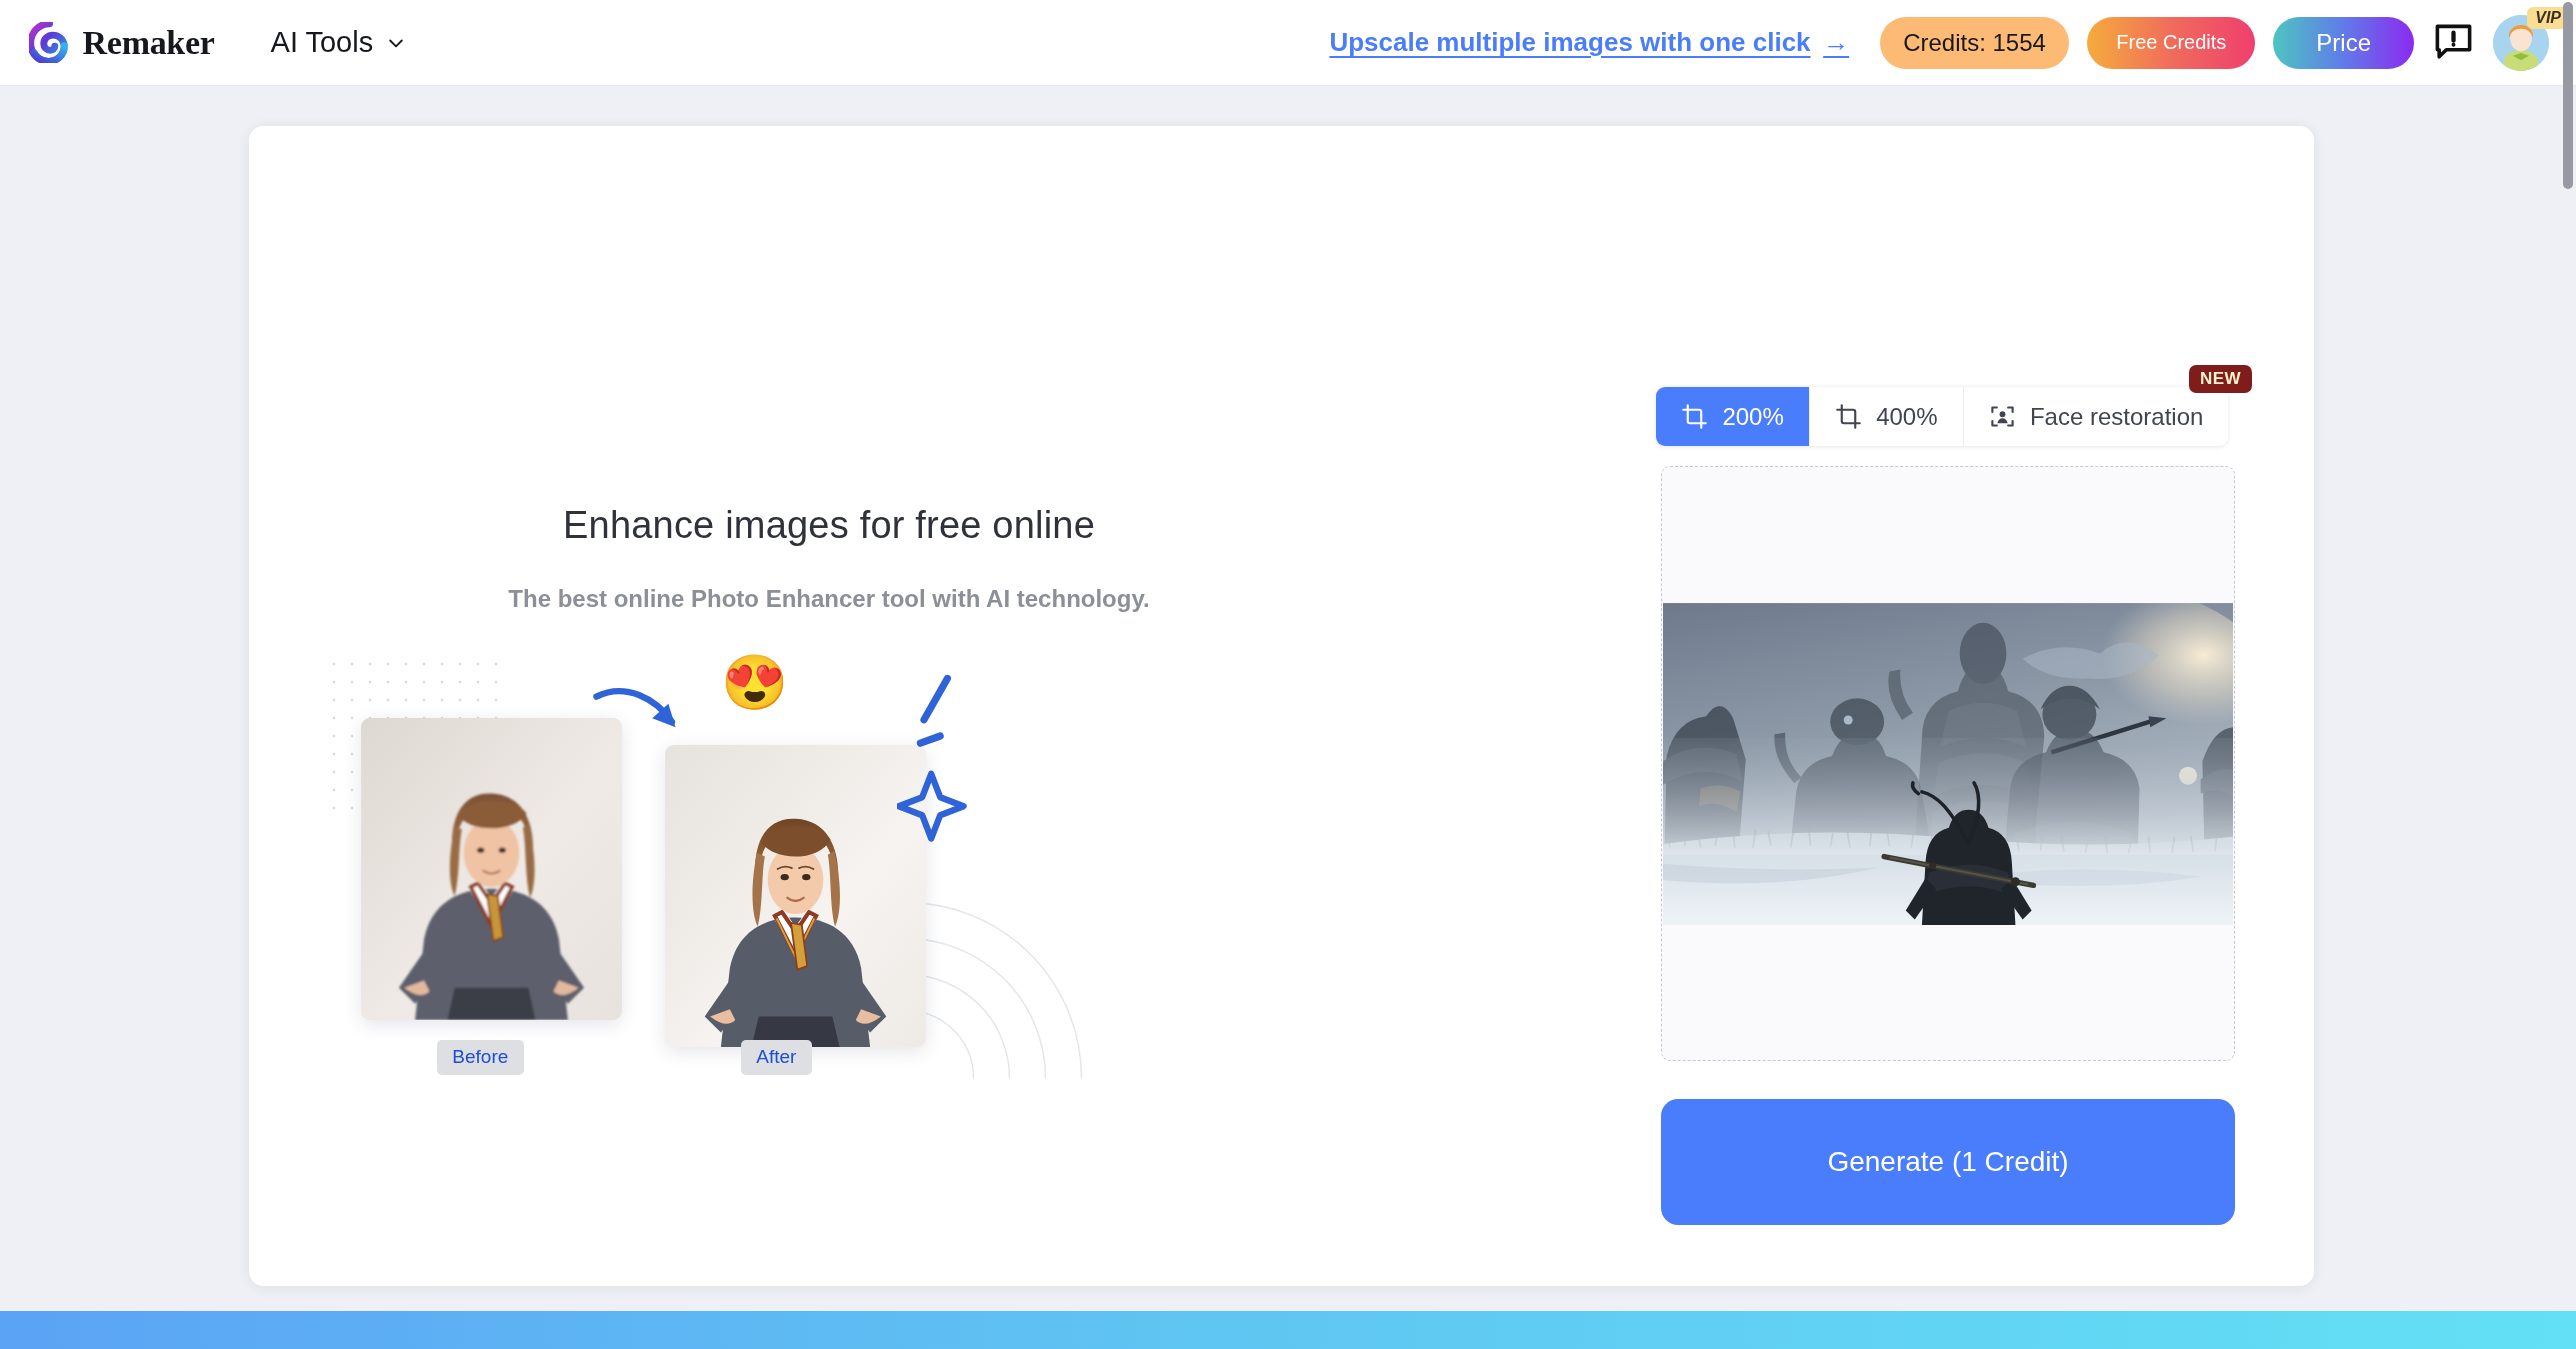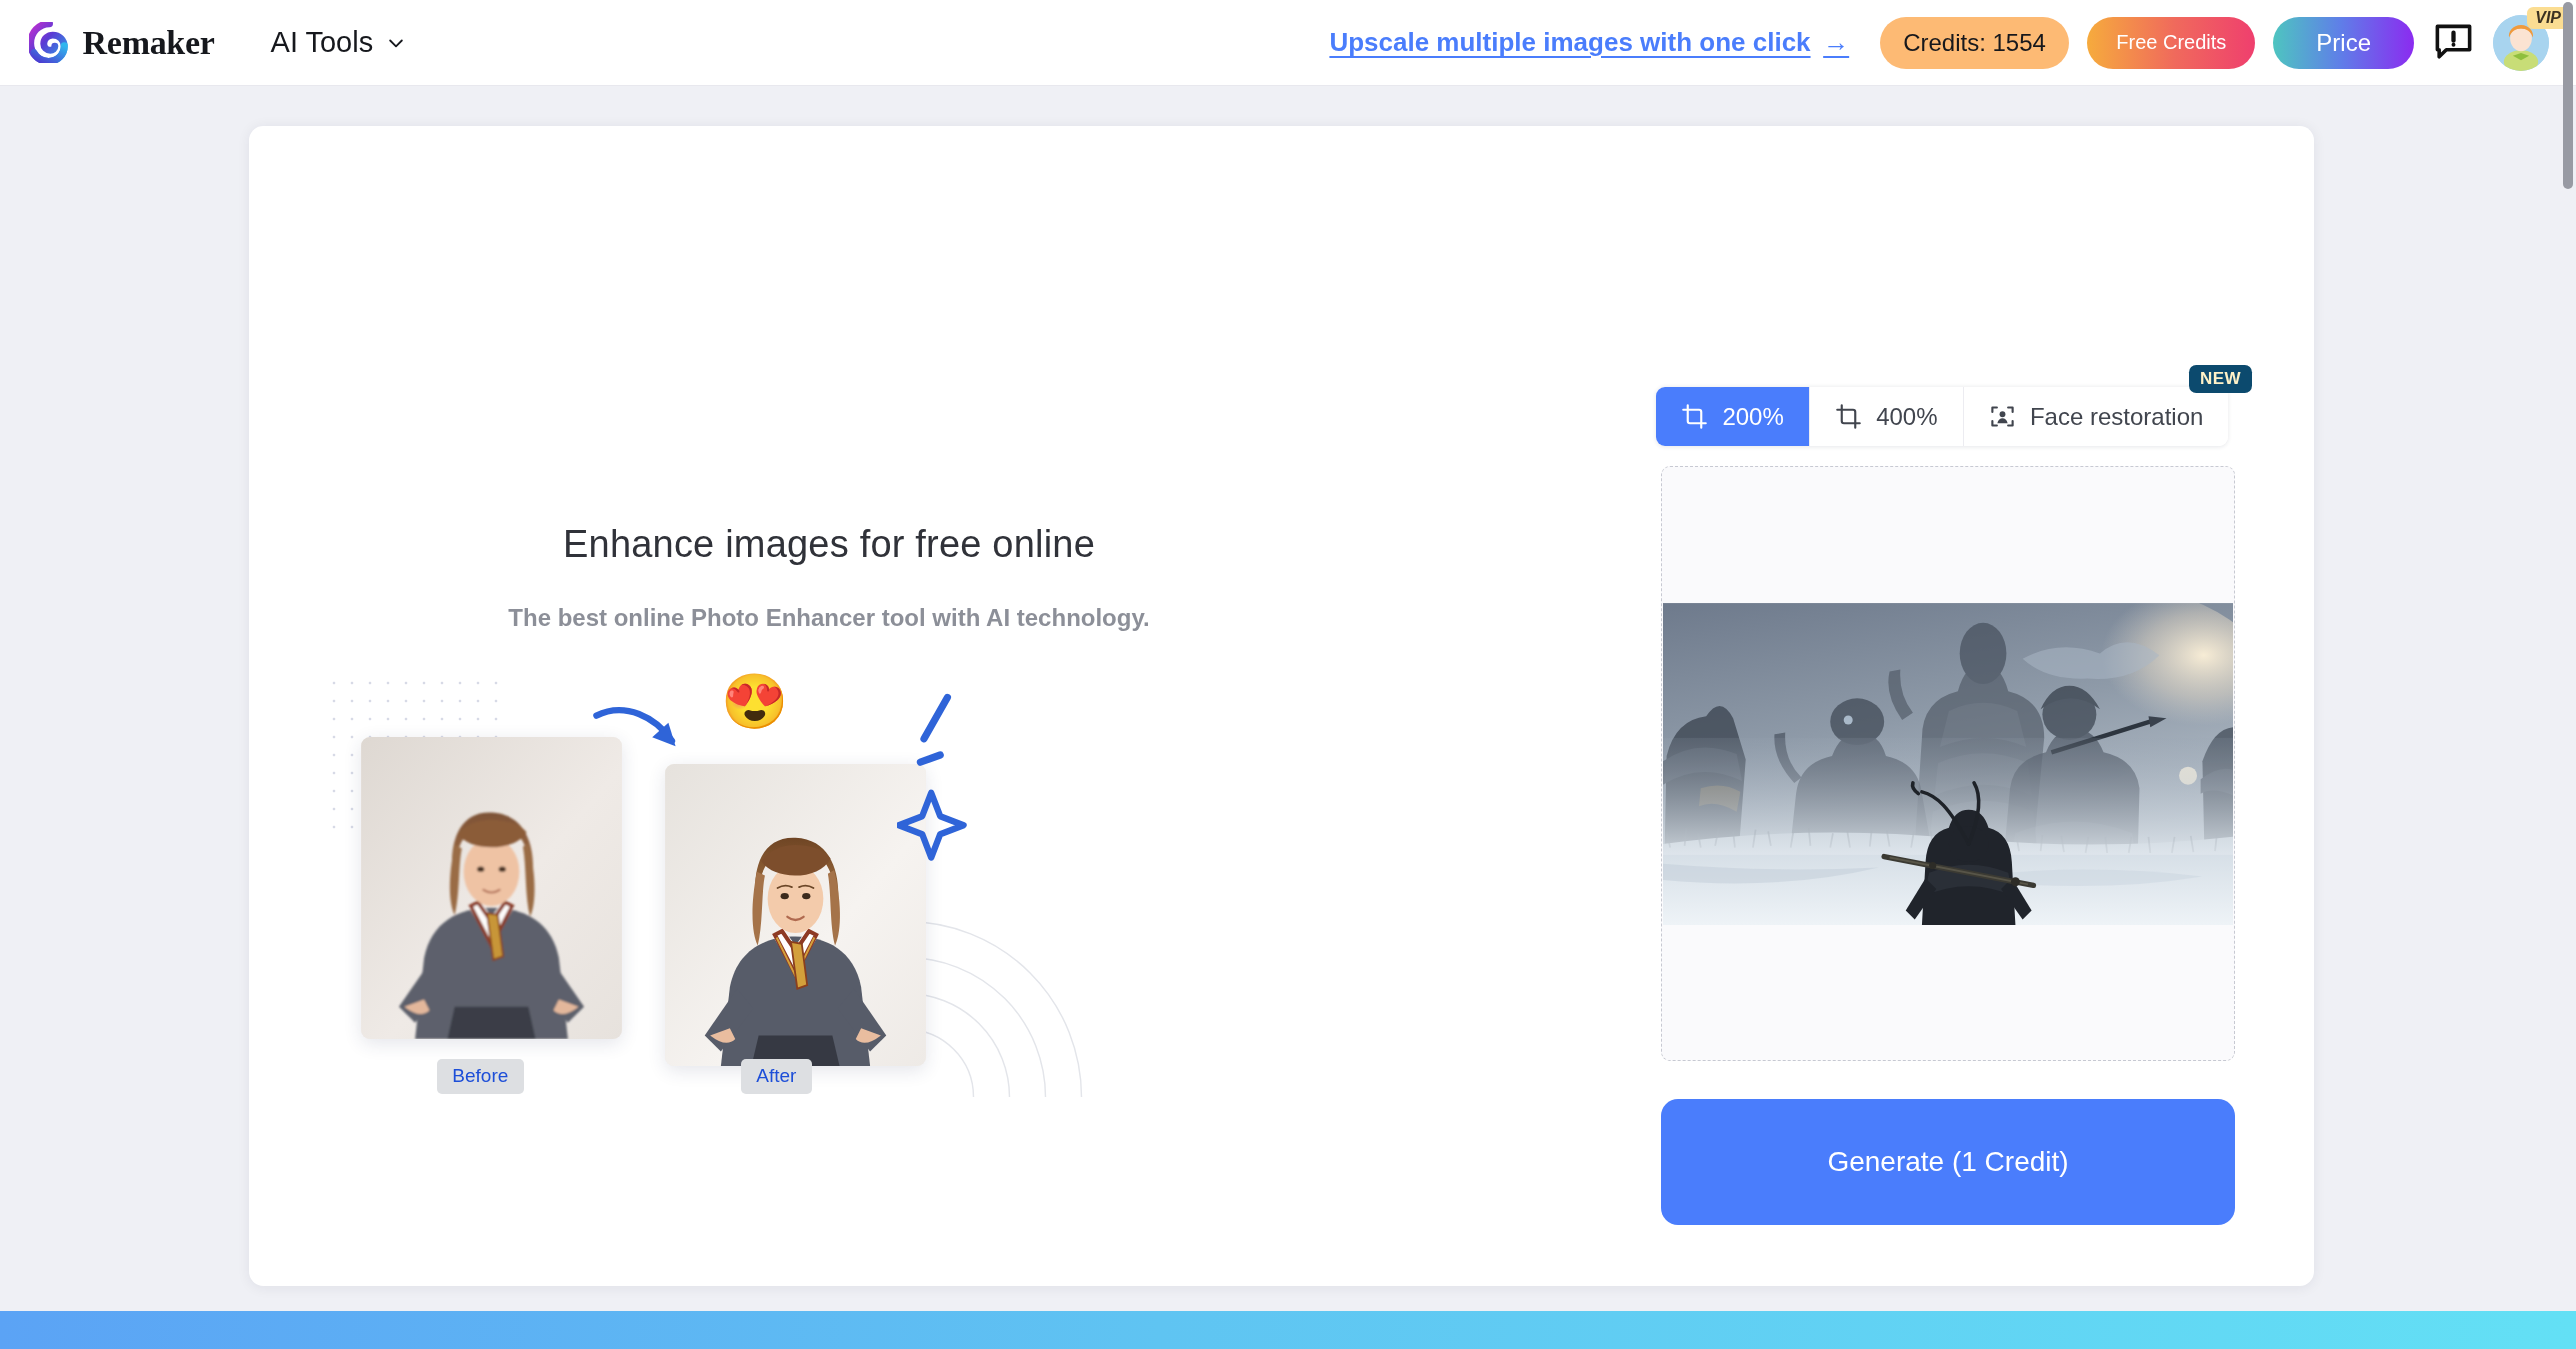--- a/index.html
+++ b/index.html
@@ -99,21 +99,21 @@
     width: 2065px; height: 1160px;
     background: #ffffff; border-radius: 14.4px;
     box-shadow: 0 1.8px 12.6px rgba(25,30,60,.07);
   }
   .card-inner {
     position: relative; width: 100%; height: 100%;
   }
 
   
   .promo {
-    position: absolute; left: 27px; top: 397px;
+    position: absolute; left: 27px; top: 378px;
     width: 1106px; height: 684px;
   }
   .promo-title {
     text-align: center; font-size: 38px; color: #303239;
     font-weight: 400; letter-spacing: 0.2px;
   }
   .promo-sub {
     text-align: center; font-size: 24px; color: #8c8f98;
     margin-top: 38px;
     font-weight: bold;
@@ -171,21 +171,21 @@
     background: #fff; cursor: pointer;
     border-right: 0.9px solid #ececf1;
     position: relative;
   }
   .tab:first-child { border-radius: 9px 0 0 9px; }
   .tab:last-child { border-radius: 0 9px 9px 0; border-right: none; }
   .tab.active { background: #4a7dfc; color: #fff; }
   .tab-ic { width: 27px; height: 27px; display: block; flex: none; }
   .new-badge {
     position: absolute; top: -21.6px; right: -23.4px;
-    background: #0c4a6e; color: #fff2c8;
+    background: #7f1d1d; color: #fff2c8;
     font-size: 17px; font-weight: 700;
     padding: 3.6px 10.8px; border-radius: 7.2px;
     letter-spacing: 0.4px;
   }
 
   .dropzone {
     position: absolute; left: 288px; top: 340px;
     width: 574px; height: 595px;
     border: 1.8px dashed #c7c9d2; border-radius: 9px;
     background: #fafafc;

